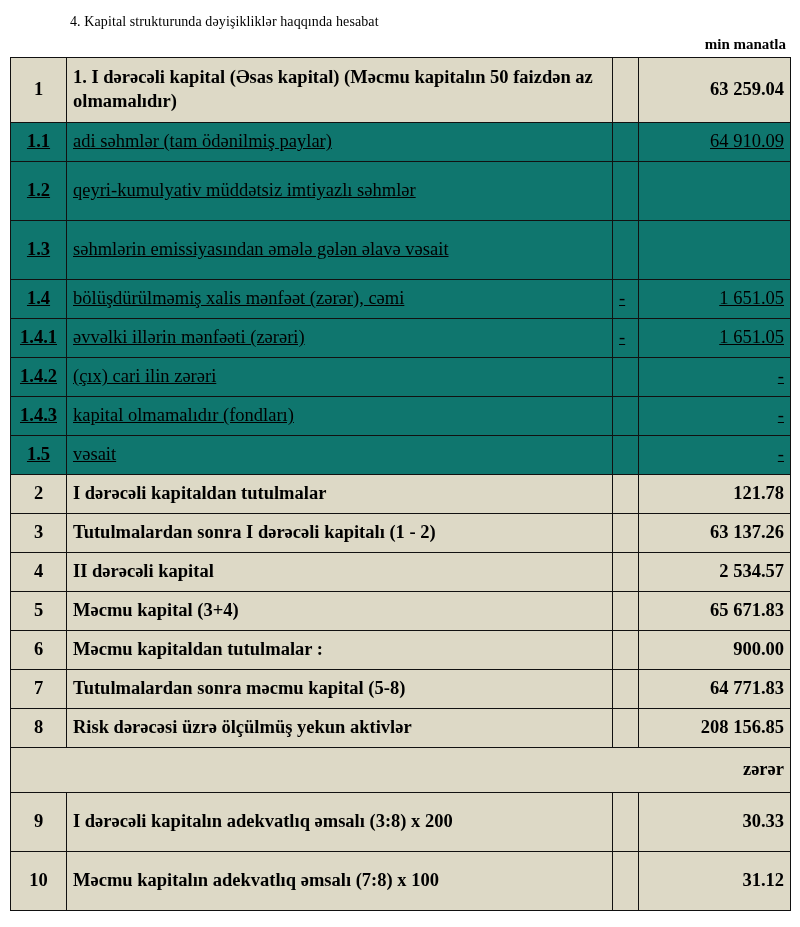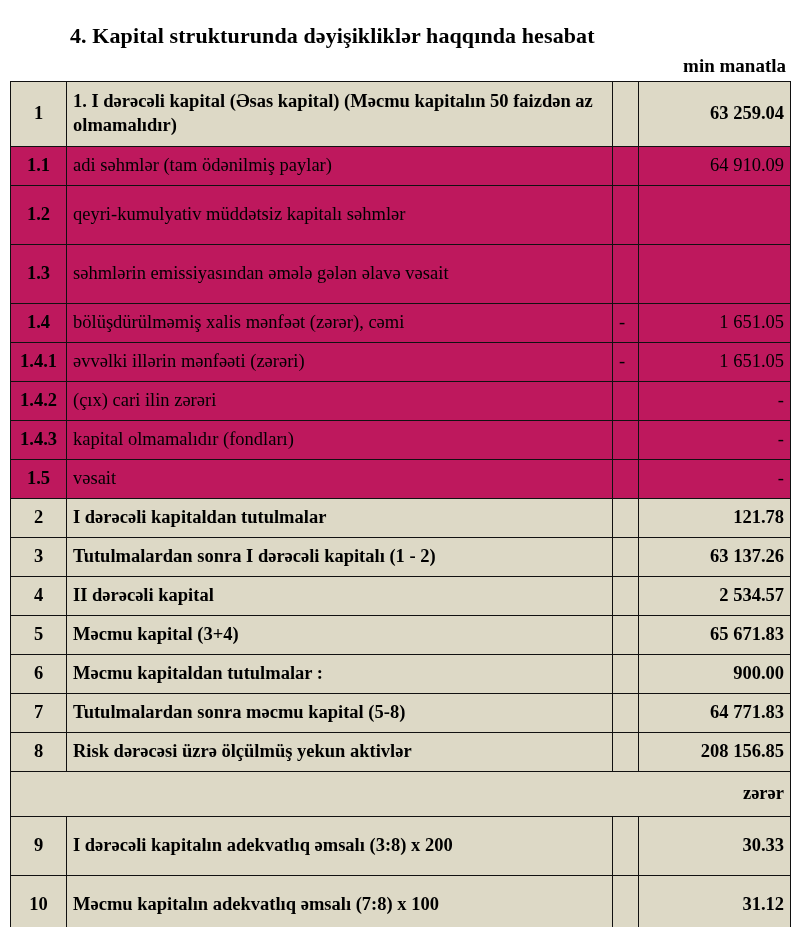--- a/index.html
+++ b/index.html
@@ -15,28 +15,28 @@
     overflow: hidden;
   }
   .page {
     position: relative;
     width: 800px;
     height: 927px;
     box-sizing: border-box;
     padding: 0 10px;
   }
   .doc-title {
-    font-size: 22px;
-    font-weight: bold;
-    padding: 23px 0 6px 60px;
+    font-size: 14px;
+    font-weight: normal;
+    padding: 14px 0 6px 60px;
     letter-spacing: 0.1px;
   }
   .unit-line {
     text-align: right;
-    font-size: 19px;
+    font-size: 15px;
     font-weight: bold;
     padding-right: 4px;
     padding-bottom: 4px;
   }
   table.report {
     border-collapse: collapse;
     width: 780px;
     table-layout: fixed;
     margin: 0 auto;
   }
@@ -69,21 +69,22 @@
     text-align: right;
     padding-right: 7px;
     white-space: nowrap;
     margin-top: 32px;
   }
   
   tr.shade td {
     background: #ddd9c6;
   }
   tr.plain td {
-    background: #be185d;
+    background: #0f766e;
+    text-decoration: underline;
   }
   
   tr.bold td.desc, tr.bold td.val, tr.bold td.sign {
     font-weight: bold;
   }
   tr.tall td {
     height: 50px;
   }
   tr.xtall td {
     height: 56px;
@@ -125,21 +126,21 @@
         <td class="val">63 259.04</td>
       </tr>
       <tr class="plain short">
         <td class="num">1.1</td>
         <td class="desc">adi səhmlər (tam ödənilmiş paylar)</td>
         <td class="sign"></td>
         <td class="val">64 910.09</td>
       </tr>
       <tr class="plain tall">
         <td class="num">1.2</td>
-        <td class="desc">qeyri-kumulyativ müddətsiz kapitalı səhmlər</td>
+        <td class="desc">qeyri-kumulyativ müddətsiz imtiyazlı səhmlər</td>
         <td class="sign"></td>
         <td class="val"></td>
       </tr>
       <tr class="plain tall">
         <td class="num">1.3</td>
         <td class="desc">səhmlərin emissiyasından əmələ gələn  əlavə vəsait</td>
         <td class="sign"></td>
         <td class="val"></td>
       </tr>
       <tr class="plain short">

